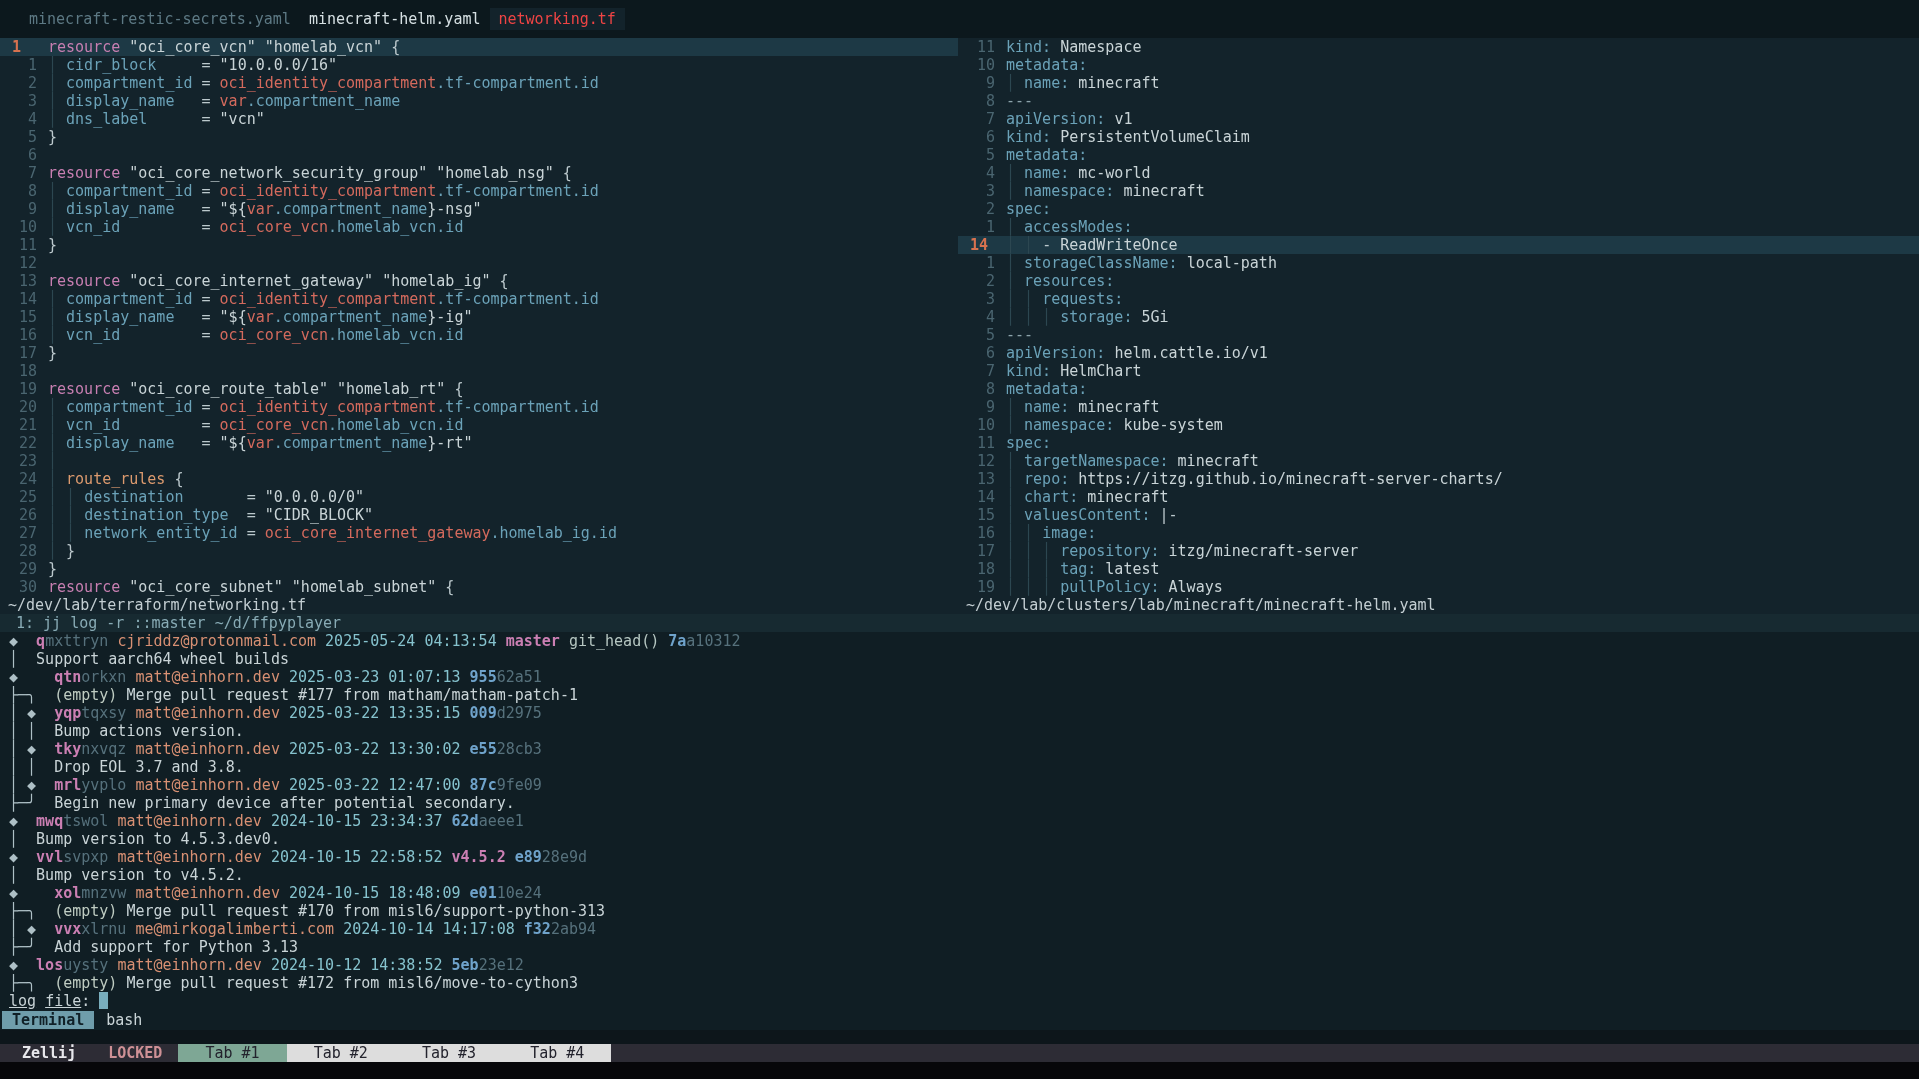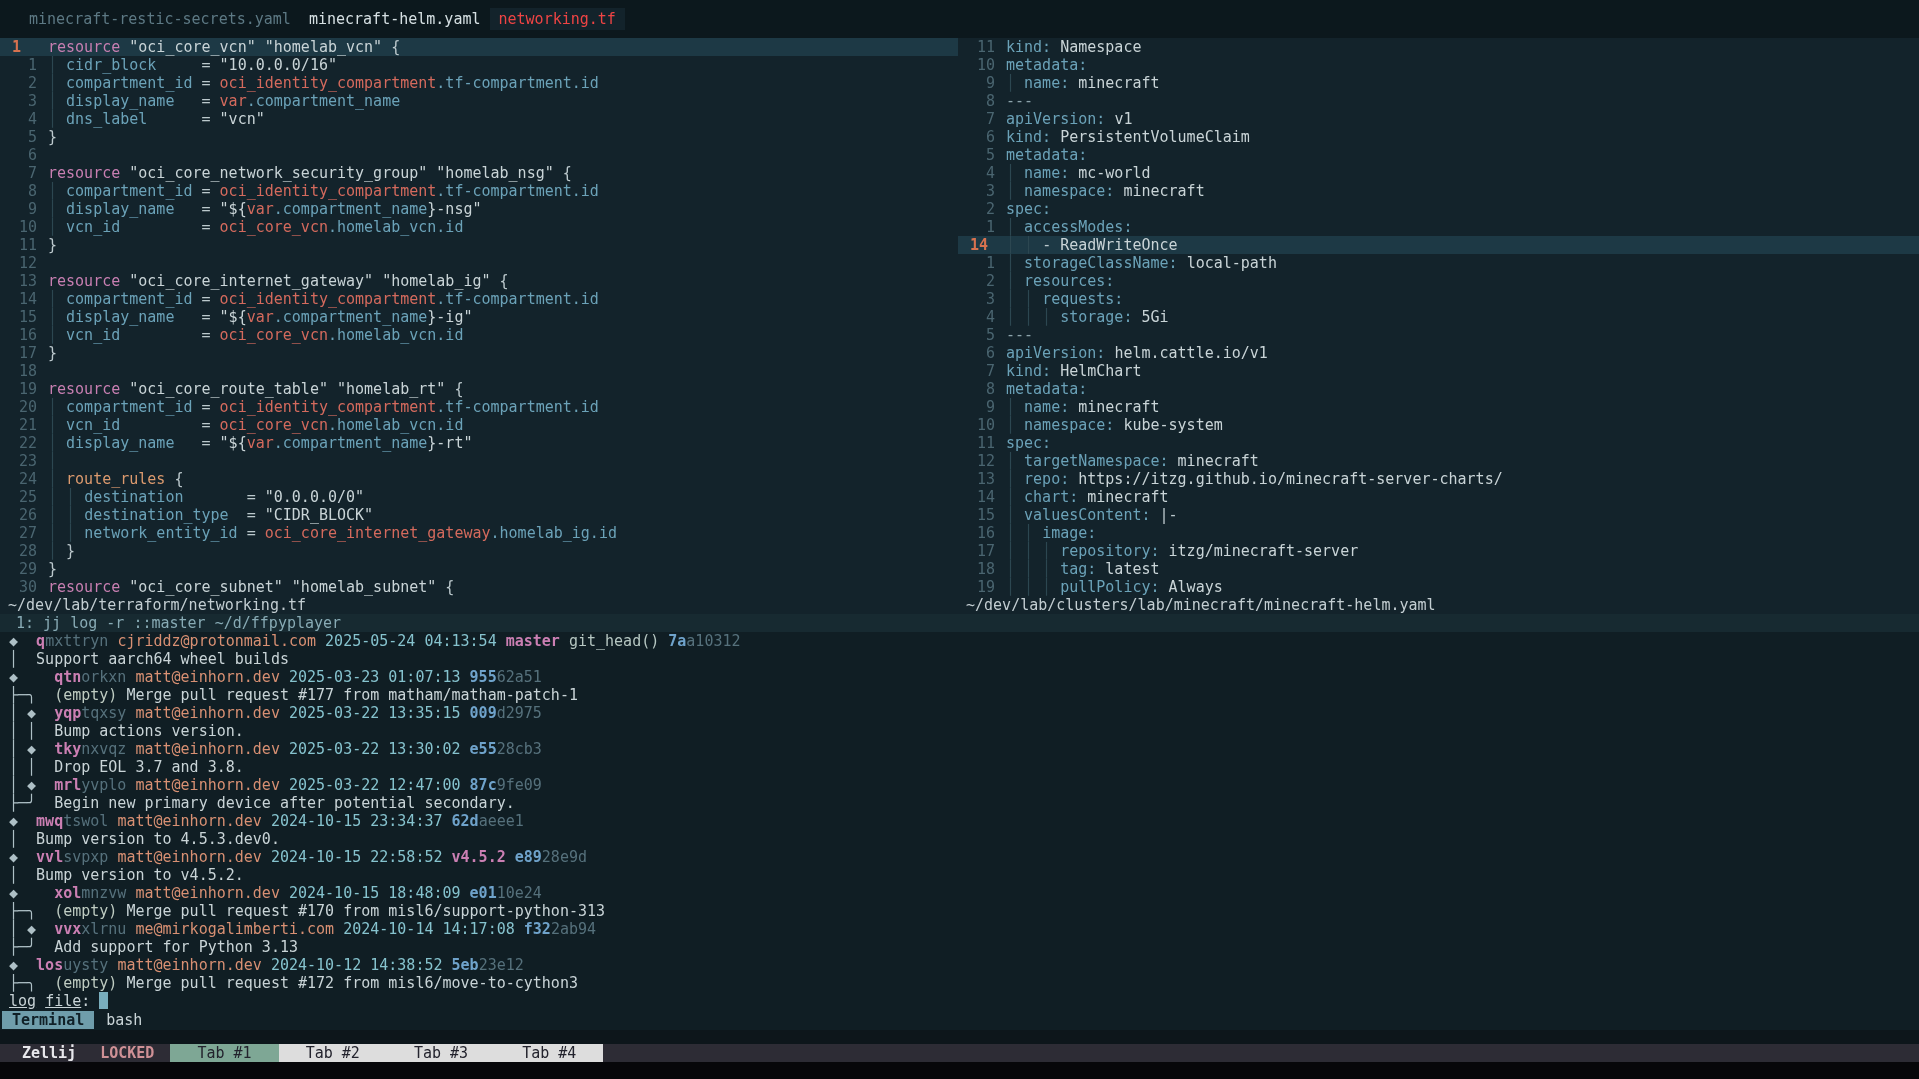--- a/index.html
+++ b/index.html
@@ -43,21 +43,21 @@
   .tk-gh{color:#b6c7c2}
   .tk-hs{color:#6fa3cb;font-weight:bold}
   .tk-mt{color:#bfccc2}
   .tk-pu{color:#c9d4d7;text-decoration:underline}
   .tk-cb{display:inline-block;width:9px;height:17px;background:#79aebd;vertical-align:top}
   .chipbar{height:20px;background:#101e24;display:flex;align-items:center;padding-left:2px}
   .chip-terminal{background:#6f9dab;color:#102027;font-weight:bold;padding:0 10px;height:18px;line-height:18px;white-space:pre}
   .chip-bash{margin-left:12px;color:#c9d4d7;white-space:pre}
   .gap{height:14px;background:#0d161b}
   .zellij-bar{height:18px;background:#2d2c35;display:flex;padding-left:22px;white-space:pre}
-  .zj-name{color:#e8e8ec;font-weight:bold;margin-right:24px}
+  .zj-name{color:#e8e8ec;font-weight:bold;margin-right:32px}
   .zj-mode{color:#cf9196;font-weight:bold;margin-right:16px}
   .zj-tab{padding:0 18px;background:#dddddd;color:#23232d}
   .zj-tab.active{background:#7ea795}
   .bottom-black{height:17px;background:#07070a}
 </style>
 </head>
 <body>
 
 <div>
   <div class="bufferline" id="bufferline">

